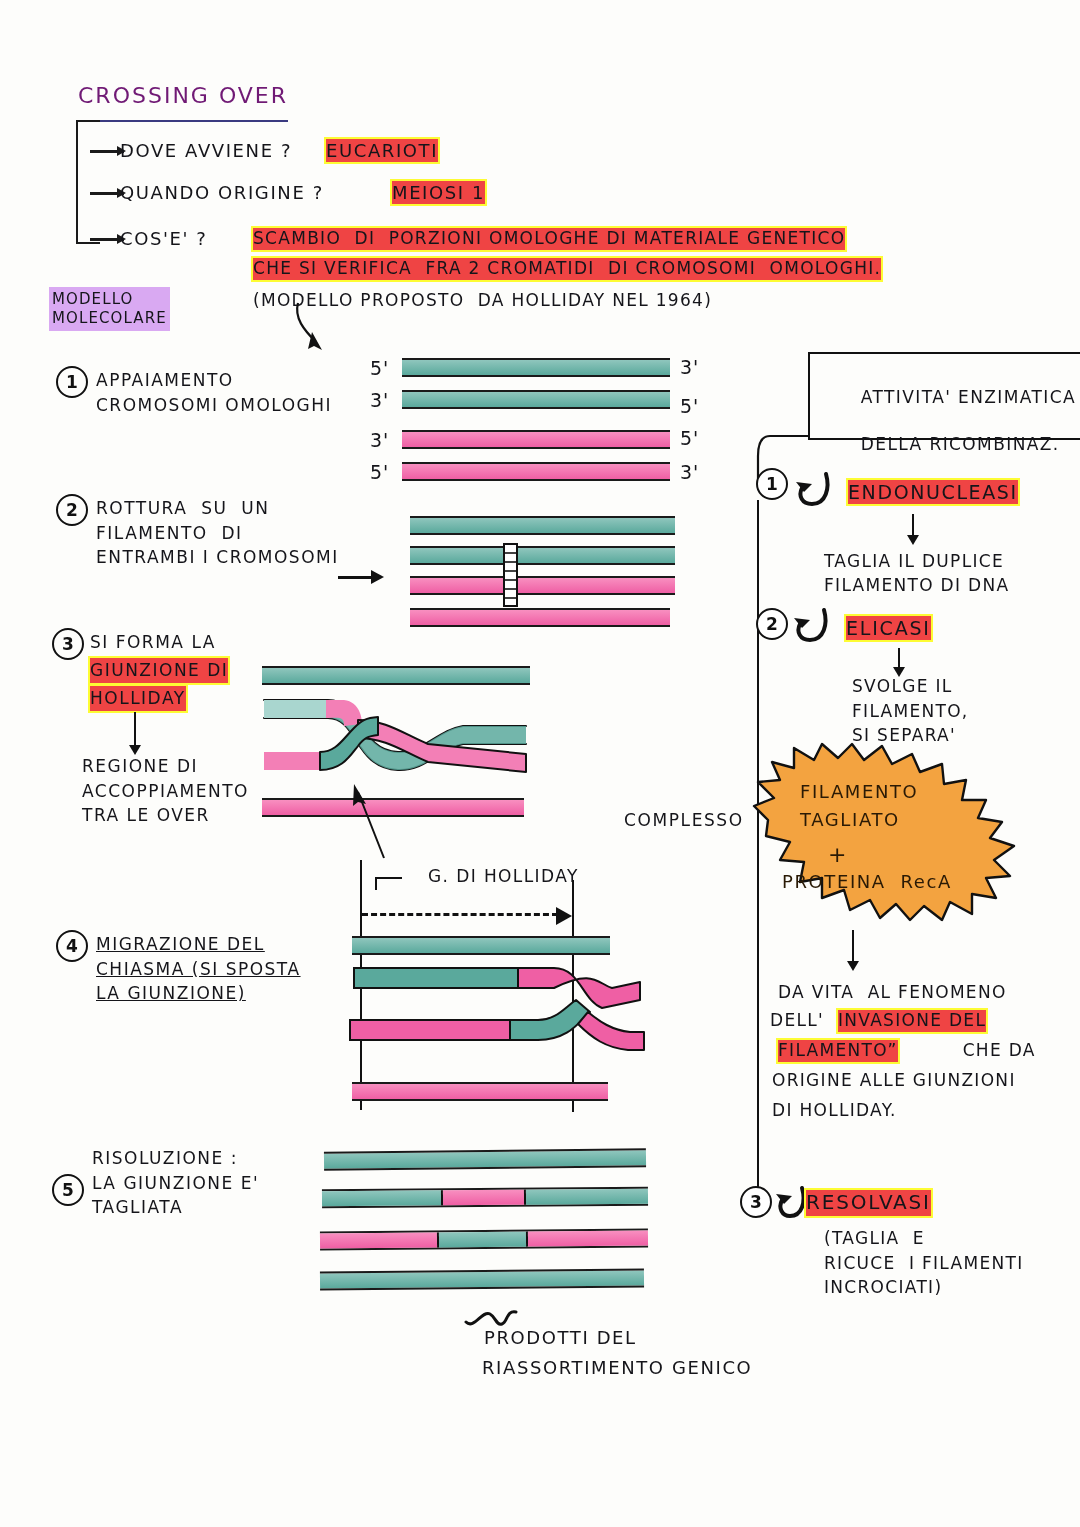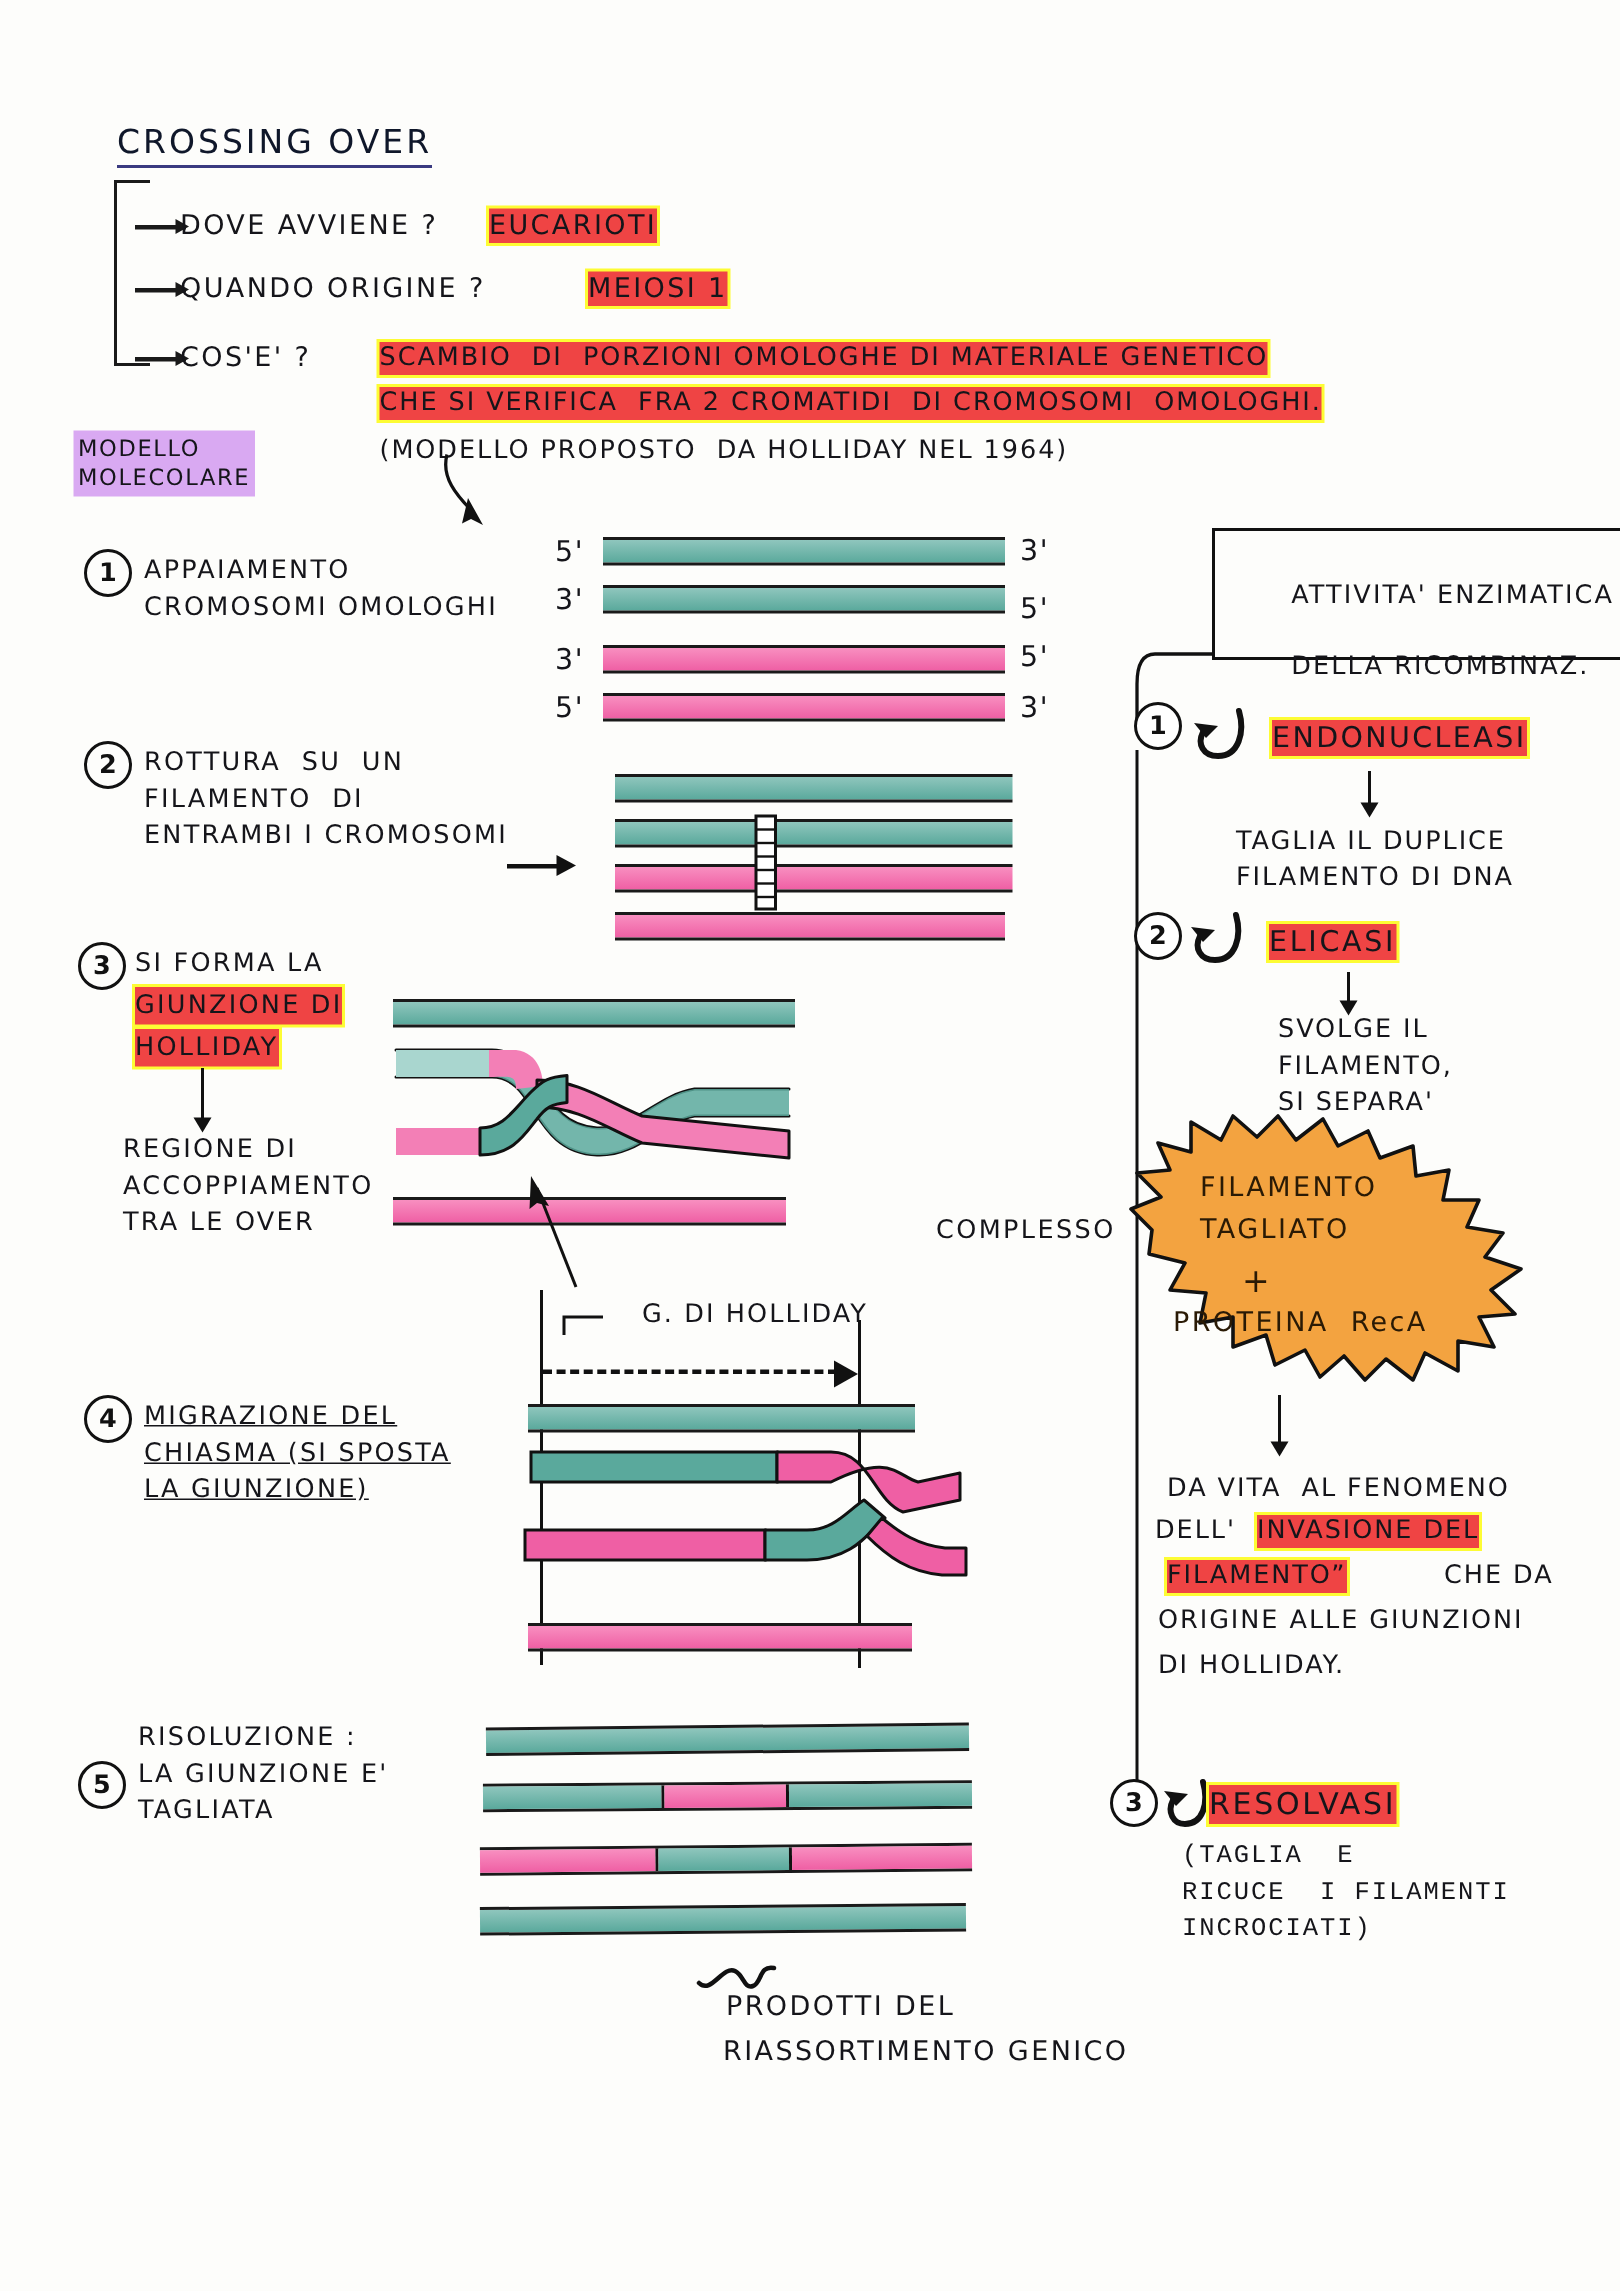--- a/index.html
+++ b/index.html
@@ -34,24 +34,24 @@
   }
   .hl-purple {
     background: #d9a9f2;
     box-shadow: 0 0 0 3px #d9a9f2;
   }
 
   
   #title {
     left: 78px; top: 82px;
     font-size: 22px;
-    color: #0f172a;
+    color: #701a75;
     letter-spacing: 2px;
     border-bottom: 2px solid #3a3a80;
-    padding-bottom: 0;
+    padding-bottom: 10px;
   }
 
   
   #q-bracket {
     left: 76px; top: 120px;
     width: 22px; height: 120px;
     border-left: 2.5px solid #1a1a1a;
     border-top: 2px solid #1a1a1a;
     border-bottom: 2px solid #1a1a1a;
   }
@@ -381,17 +381,17 @@
   <div class="abs hand" style="left:772px; top:1100px; font-size:17px; letter-spacing:1.3px;">DI HOLLIDAY.</div>
 
   <div class="abs numcirc" style="left:740px; top:1186px; background:#fff;">
     <span>3</span>
   </div>
   <svg class="abs" style="left:774px; top:1184px;" width="40" height="42">
     <path d="M28,4 C32,18 28,32 16,32 C8,32 4,24 8,16" stroke="#111" stroke-width="4" fill="none" stroke-linecap="round"></path>
     <polygon points="2,10 18,12 10,20" fill="#111"></polygon>
   </svg>
   <div class="abs hand hl-yellow" style="left:806px; top:1190px; font-size:20px; letter-spacing:1.8px;">RESOLVASI</div>
-  <div class="abs hand" style="left:788px; top:1226px; font-size:17px; letter-spacing:1.3px; line-height:1.45;font-family:Liberation Mono, monospace;"><span>(TAGLIA  E</span>
+  <div class="abs hand" style="left:824px; top:1226px; font-size:17px; letter-spacing:1.3px; line-height:1.45;"><span>(TAGLIA  E</span>
 <span>RICUCE  I FILAMENTI</span>
 <span>INCROCIATI)</span></div>
 
 </div>
 
 </body></html>

